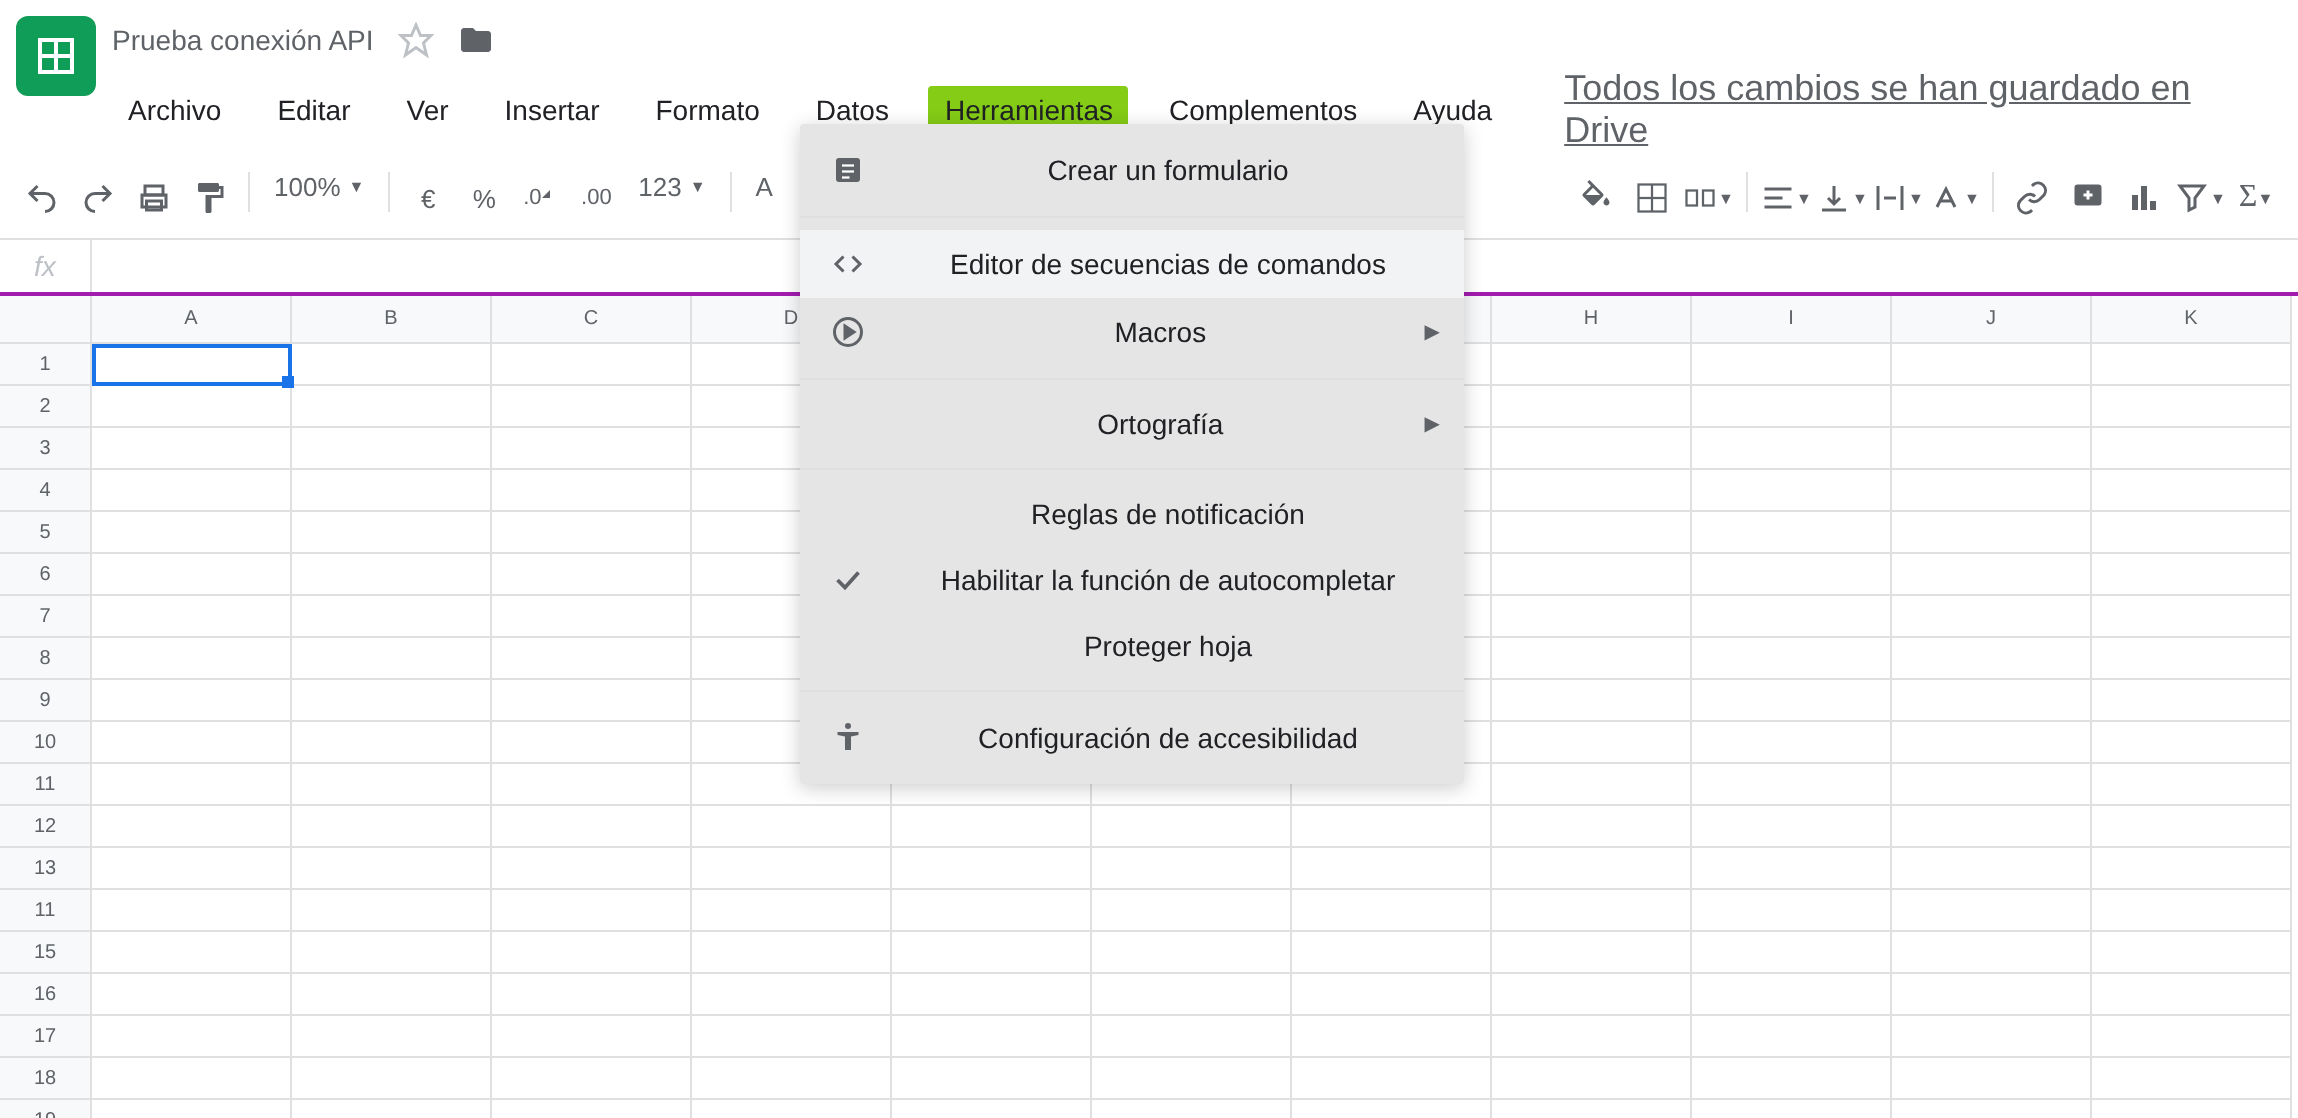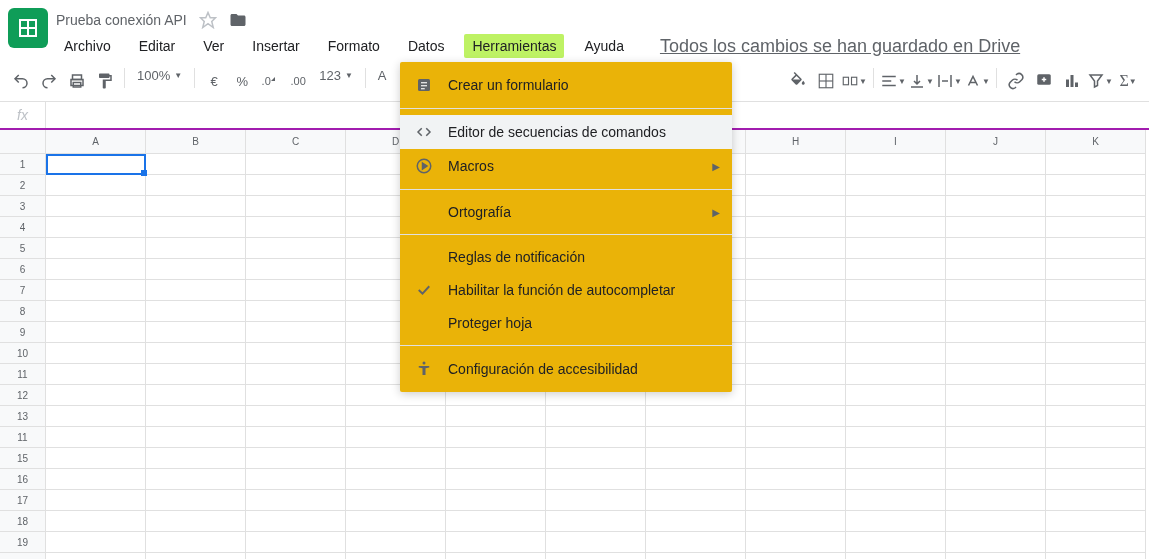--- a/index.html
+++ b/index.html
@@ -8,21 +8,21 @@
   .header { display: flex; align-items: flex-start; padding: 8px 8px 0 8px; }
   .logo { width: 40px; height: 40px; background: #0f9d58; border-radius: 6px; display: flex; align-items: center; justify-content: center; margin-right: 8px; flex-shrink: 0; }
   .logo svg { width: 24px; height: 24px; }
   .title-area { flex: 1; }
   .title-row { display: flex; align-items: center; gap: 12px; height: 24px; }
   .doc-title { font-size: 14px; color: #5f6368; }
   .star-icon { color: #bdc1c6; cursor: pointer; }
   .folder-icon { color: #5f6368; cursor: pointer; }
   .menubar { display: flex; align-items: center; gap: 12px; margin-top: 2px; }
   .menu-item { padding: 4px 8px; font-size: 14px; color: #202124; cursor: pointer; border-radius: 2px; }
-  .menu-item.active { background: #bef264; }
+  .menu-item.active { background: #84cc16; }
   .save-status { font-size: 18px; color: #5f6368; text-decoration: underline; margin-left: 16px; cursor: pointer; }
   
   .toolbar { display: flex; align-items: flex-start; padding: 6px 8px; border-bottom: 1px solid #e0e0e0; gap: 2px; height: 40px; margin-top: 4px; }
   .tb-btn { width: 26px; height: 26px; display: flex; align-items: center; justify-content: center; color: #5f6368; cursor: pointer; border-radius: 2px; }
   .tb-sep { width: 1px; height: 20px; background: #e0e0e0; margin: 0 4px; }
   .tb-text { padding: 0 6px; font-size: 13px; color: #5f6368; cursor: pointer; display: flex; align-items: center; gap: 4px; }
   .dropdown-arrow { font-size: 8px; color: #5f6368; }
   
   .formula-bar { display: flex; align-items: center; height: 28px; border-bottom: 2px solid #a21caf; }
   .fx-label { width: 46px; text-align: center; font-style: italic; color: #bdc1c6; font-size: 14px; border-right: 1px solid #e0e0e0; height: 100%; display: flex; align-items: center; justify-content: center; }
@@ -34,21 +34,21 @@
   .row-hdr { height: 21px; background: #f8f9fa; border-right: 1px solid #e0e0e0; border-bottom: 1px solid #e0e0e0; color: #5f6368; font-size: 10px; display: flex; align-items: center; justify-content: center; }
   .grid-main { flex: 1; overflow: hidden; }
   .col-headers { display: flex; height: 24px; }
   .col-hdr { width: 100px; background: #f8f9fa; border-right: 1px solid #e0e0e0; border-bottom: 1px solid #e0e0e0; color: #5f6368; font-size: 10px; display: flex; align-items: center; justify-content: center; }
   .grid-rows { }
   .grid-row { display: flex; height: 21px; }
   .cell { width: 100px; border-right: 1px solid #e0e0e0; border-bottom: 1px solid #e0e0e0; }
   .cell.selected { border: 2px solid #1a73e8; position: relative; }
   .cell.selected::after { content: ''; position: absolute; right: -3px; bottom: -3px; width: 6px; height: 6px; background: #1a73e8; }
   
-  .dropdown-menu { position: absolute; top: 62px; left: 400px; width: 332px; background: #eab308; box-shadow: 0 2px 10px rgba(0,0,0,0.2); border-radius: 2px; padding: 6px 0; z-index: 100; }
+  .dropdown-menu { position: absolute; top: 62px; left: 400px; width: 332px; background: #e5e5e5; box-shadow: 0 2px 10px rgba(0,0,0,0.2); border-radius: 2px; padding: 6px 0; z-index: 100; text-align: center; }
   .dd-item { display: flex; align-items: center; padding: 8px 12px; font-size: 14px; color: #202124; cursor: pointer; min-height: 32px; position: relative; }
   .dd-item.highlight { background: #f1f3f4; }
   .dd-icon { width: 24px; display: flex; align-items: center; justify-content: center; margin-right: 12px; color: #5f6368; }
   .dd-label { flex: 1; }
   .dd-arrow { color: #5f6368; font-size: 10px; }
   .dd-sep { height: 1px; background: #e0e0e0; margin: 6px 0; }
   
   svg { display: block; }
 </style>
 </head>
@@ -77,20 +77,21 @@
       </span>
     </div>
     <div class="menubar" id="menubar">
         <div class="menu-item">Archivo</div>
         <div class="menu-item">Editar</div>
         <div class="menu-item">Ver</div>
         <div class="menu-item">Insertar</div>
         <div class="menu-item">Formato</div>
         <div class="menu-item">Datos</div>
         <div class="menu-item active">Herramientas</div>
+        <div class="menu-item">Complementos</div>
         <div class="menu-item">Ayuda</div>
         <span class="save-status">Todos los cambios se han guardado en Drive</span>
       </div>
   </div>
 </div>
 
 <div class="toolbar">
   <div class="tb-btn">
       <svg width="18" height="18" viewBox="0 0 24 24" fill="none" stroke="currentColor" stroke-width="2">
         <path d="M9 14l-5-5 5-5"></path>

